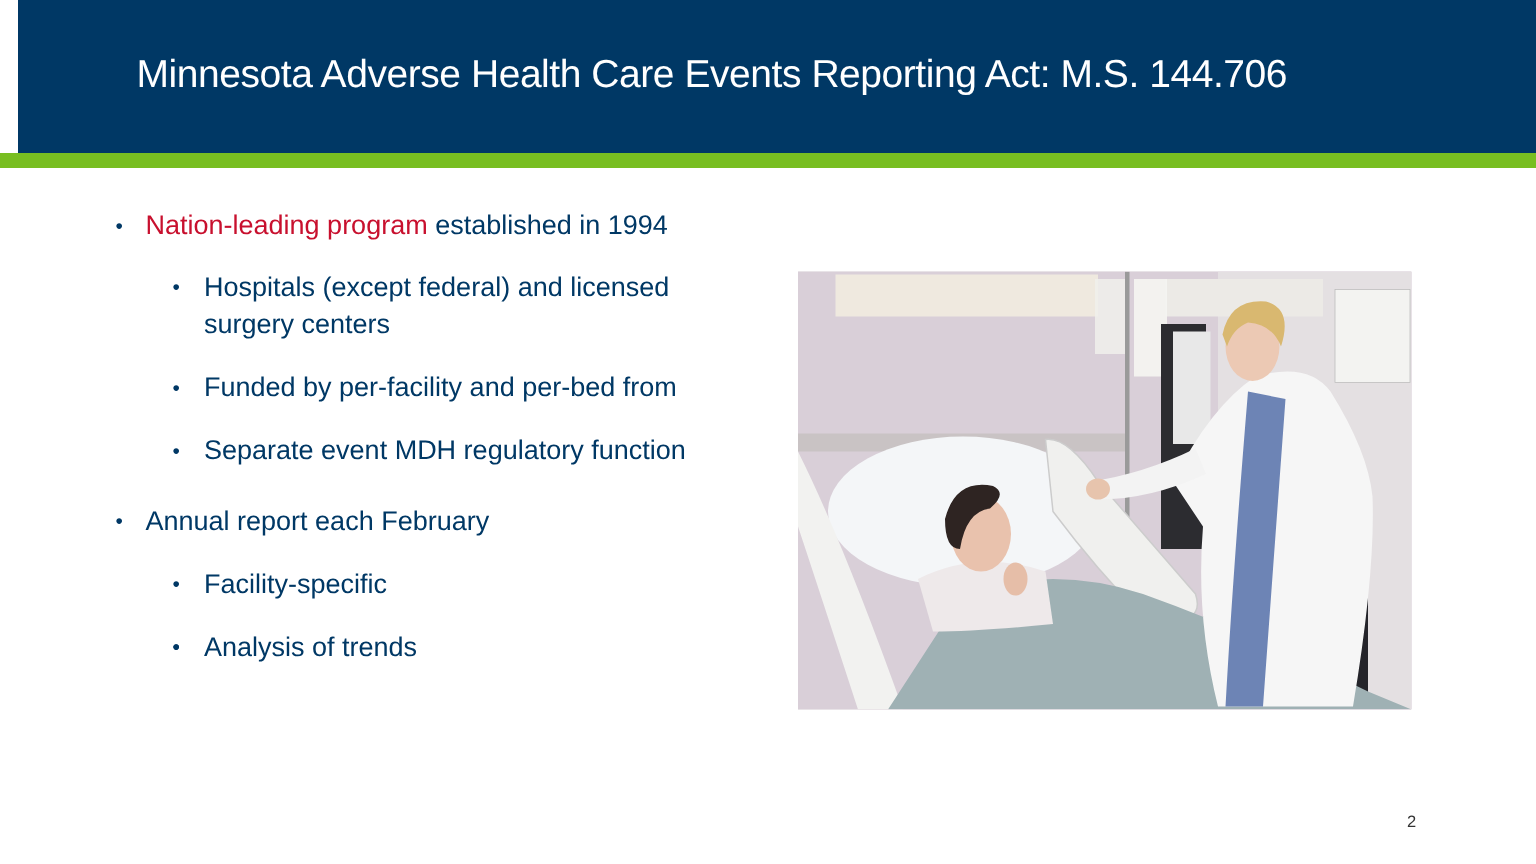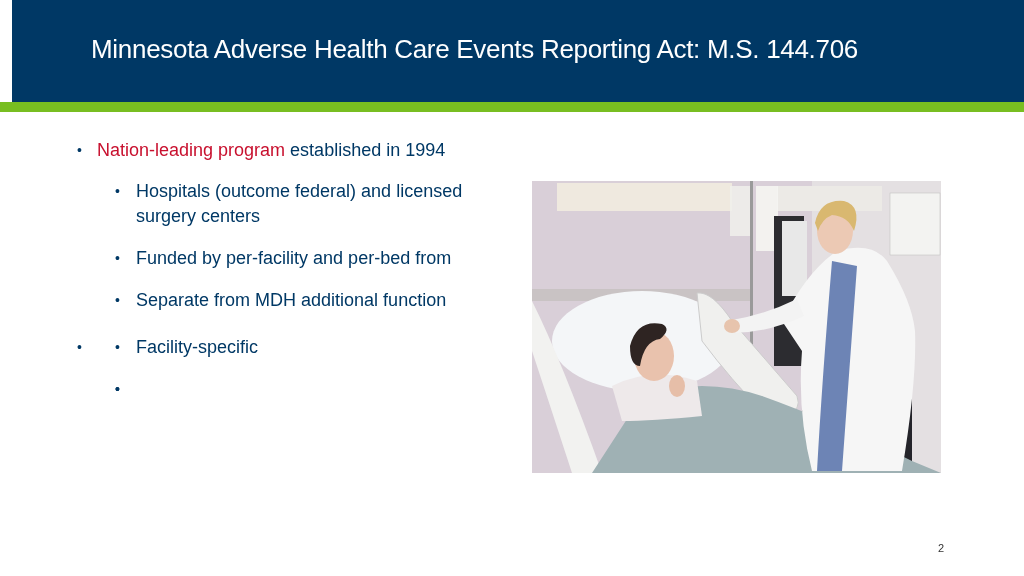--- a/index.html
+++ b/index.html
@@ -51,42 +51,44 @@
 </div>
 <div class="header-stripe"></div>
 
 <div class="content">
   <div class="bullet lvl1" style="margin-top:0">
     <span class="dot">•</span>
     <span class="accent">Nation-leading program</span><span> established in 1994</span>
   </div>
   <div class="bullet lvl2" style="margin-top:16px; width:370px">
     <span class="dot">•</span>
-    <span>Hospitals (outcome federal) and licensed surgery centers</span>
+    <span>Hospitals (except federal) and licensed surgery centers</span>
   </div>
   <div class="bullet lvl2" style="margin-top:17px">
     <span class="dot">•</span>
     <span>Funded by per-facility and per-bed from</span>
   </div>
   <div class="bullet lvl2" style="margin-top:17px">
     <span class="dot">•</span>
-    <span>Separate from MDH additional function</span>
+    <span>Separate event MDH regulatory function</span>
   </div>
   <div class="bullet lvl1" style="margin-top:22px">
     <span class="dot">•</span>
+    <span>Annual report each February</span>
   </div>
   <div class="bullet lvl2" style="margin-top:17px">
     <span class="dot">•</span>
     <span>Facility-specific</span>
   </div>
   <div class="bullet lvl2" style="margin-top:17px; width:360px">
     <span class="dot">•</span>
   </div>
   <div class="bullet lvl2" style="margin-top:17px">
     <span class="dot">•</span>
+    <span>Analysis of trends</span>
   </div>
 </div>
 
 <div class="photo">
   <svg width="409" height="292" viewBox="0 0 409 292">
 
     <rect x="0" y="0" width="409" height="292" fill="#d9cfd8"></rect>
 
     <rect x="280" y="0" width="129" height="292" fill="#e4e0e2"></rect>
 

